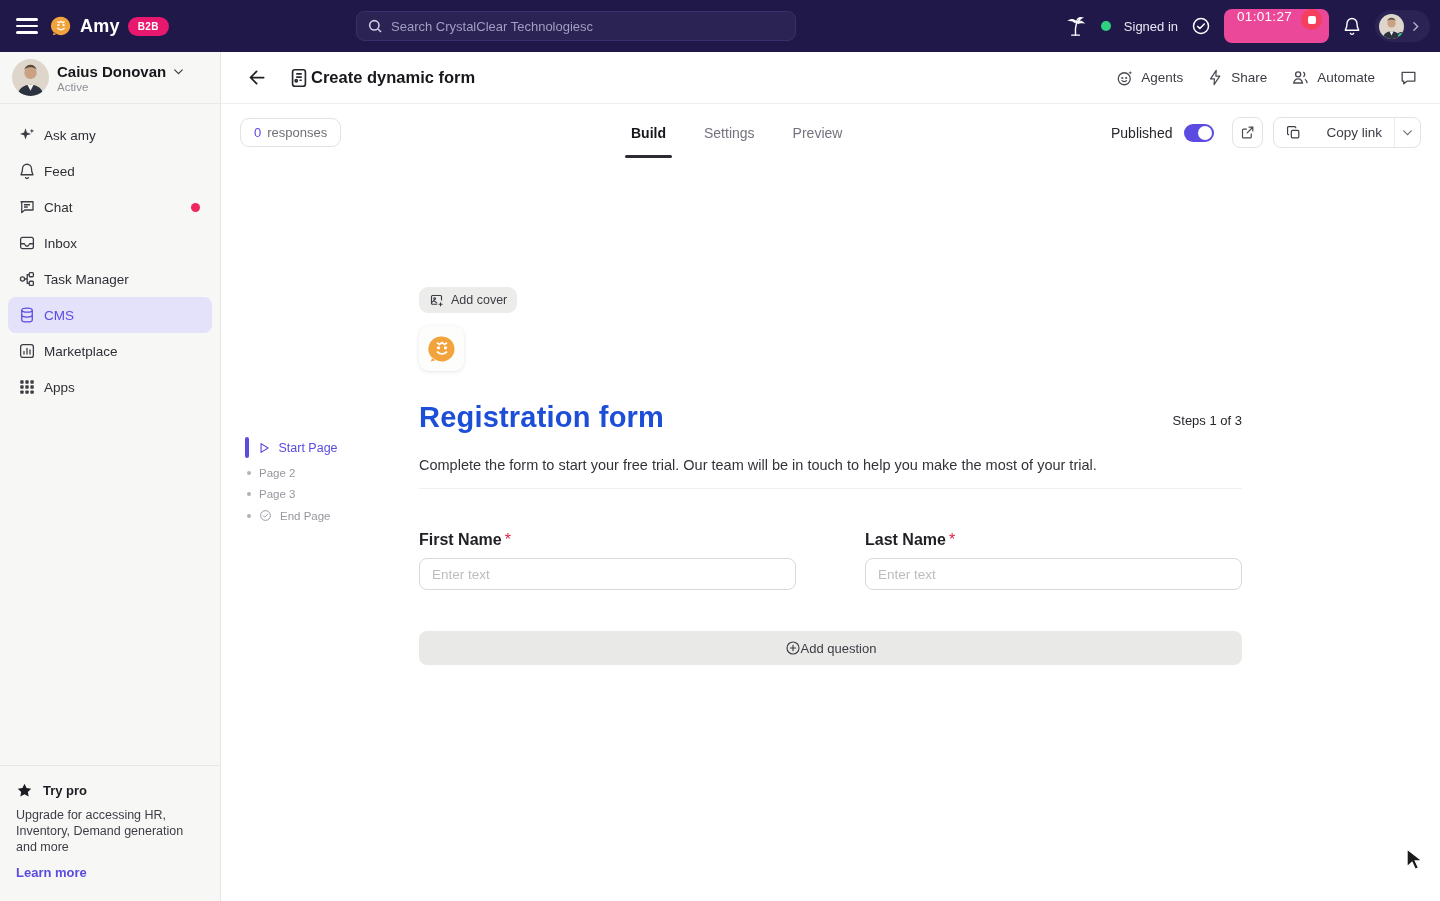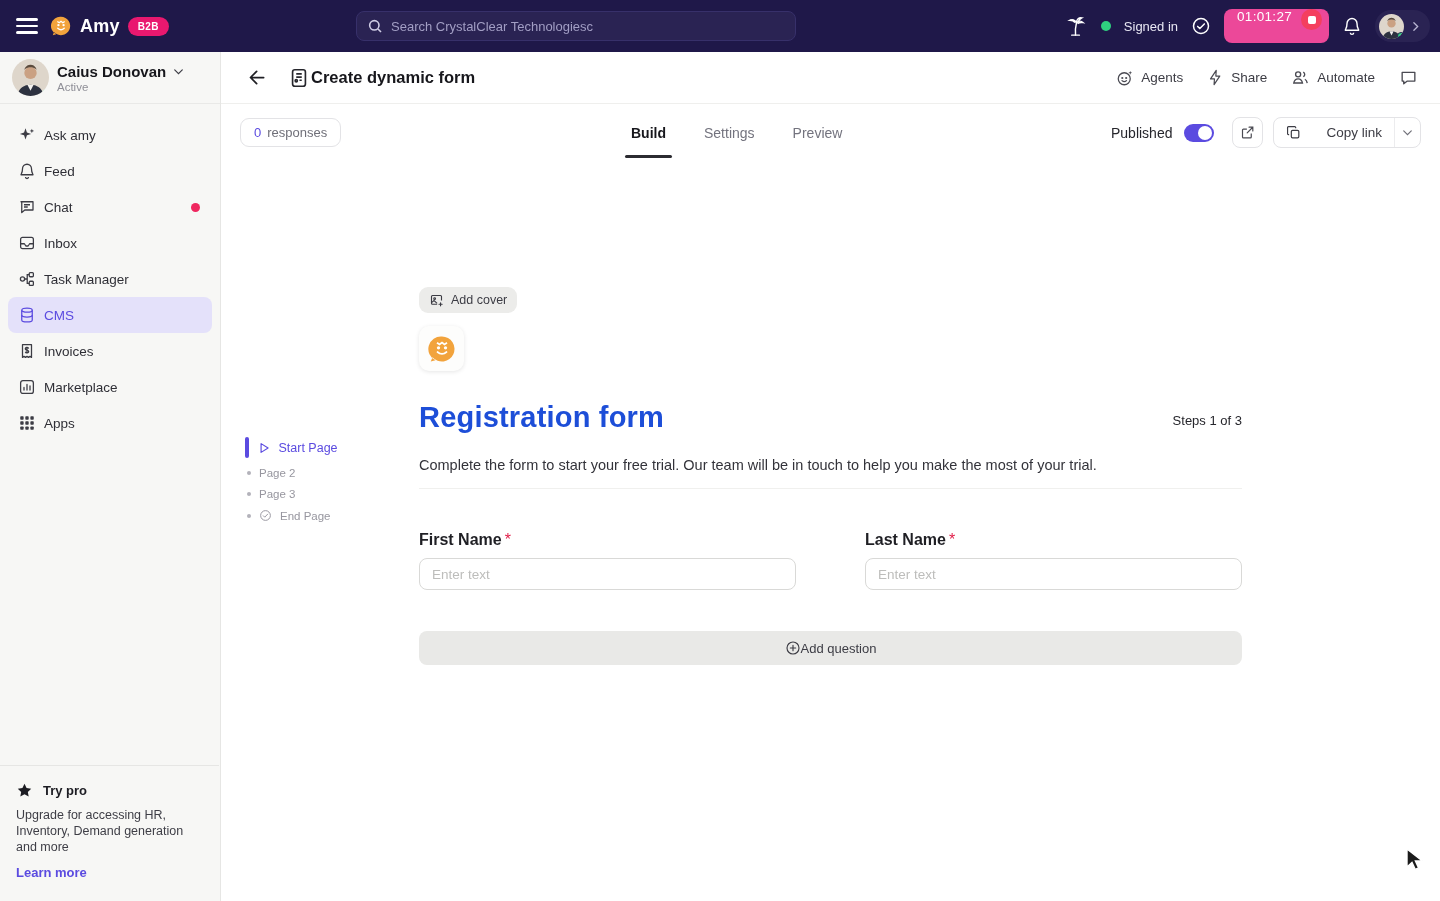--- a/index.html
+++ b/index.html
@@ -271,27 +271,20 @@
     <div class="menu-item active">
       <svg width="18" height="18" viewBox="0 0 24 24" fill="none" stroke="currentColor" stroke-width="1.7">
           <ellipse cx="12" cy="5.5" rx="7" ry="2.8"></ellipse>
           <path d="M5 5.5v13c0 1.5 3.1 2.8 7 2.8s7-1.3 7-2.8v-13"></path>
           <path d="M5 12c0 1.5 3.1 2.8 7 2.8s7-1.3 7-2.8"></path>
         </svg>
       <span>CMS</span>
     </div>
     <div class="menu-item">
       <svg width="18" height="18" viewBox="0 0 24 24" fill="none" stroke="currentColor" stroke-width="1.7">
-          <path d="M6 3.5h12v17l-2-1.4-2 1.4-2-1.4-2 1.4-2-1.4-2 1.4z" stroke-linejoin="round"></path>
-          <path d="M12 6.5v8M9.8 13a2.2 1.8 0 0 0 4.4-.6c-.4-2-4-1-4.4-3a2.2 1.8 0 0 1 4.4-.6"></path>
-        </svg>
-      <span>Invoices</span>
-    </div>
-    <div class="menu-item">
-      <svg width="18" height="18" viewBox="0 0 24 24" fill="none" stroke="currentColor" stroke-width="1.7">
           <rect x="3.5" y="3.5" width="17" height="17" rx="3"></rect>
           <path d="M8 16v-3.5M12 16V8.5M16 16v-5.5" stroke-linecap="round"></path>
         </svg>
       <span>Marketplace</span>
     </div>
     <div class="menu-item">
       <svg width="18" height="18" viewBox="0 0 24 24" fill="currentColor">
           <g>
             <rect x="3" y="3" width="4.5" height="4.5" rx="1"></rect>
             <rect x="9.75" y="3" width="4.5" height="4.5" rx="1"></rect>

